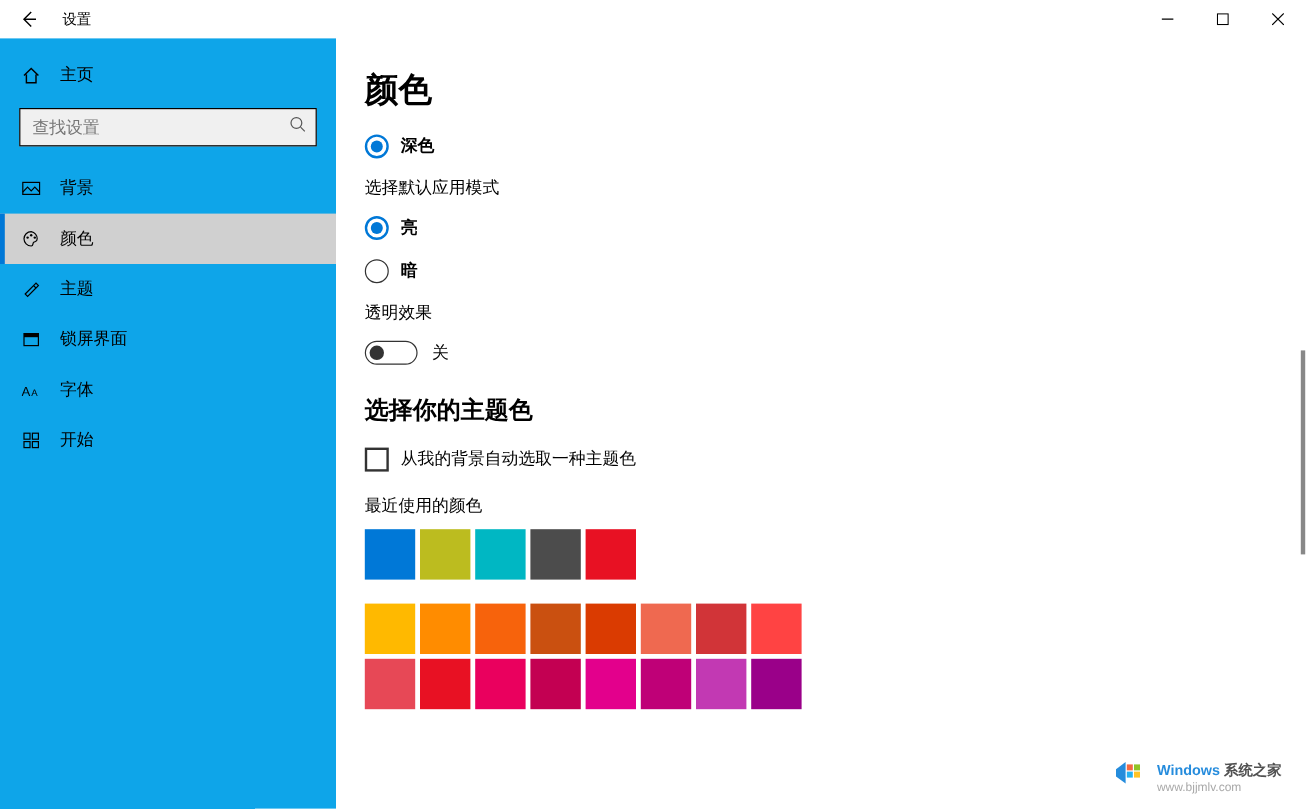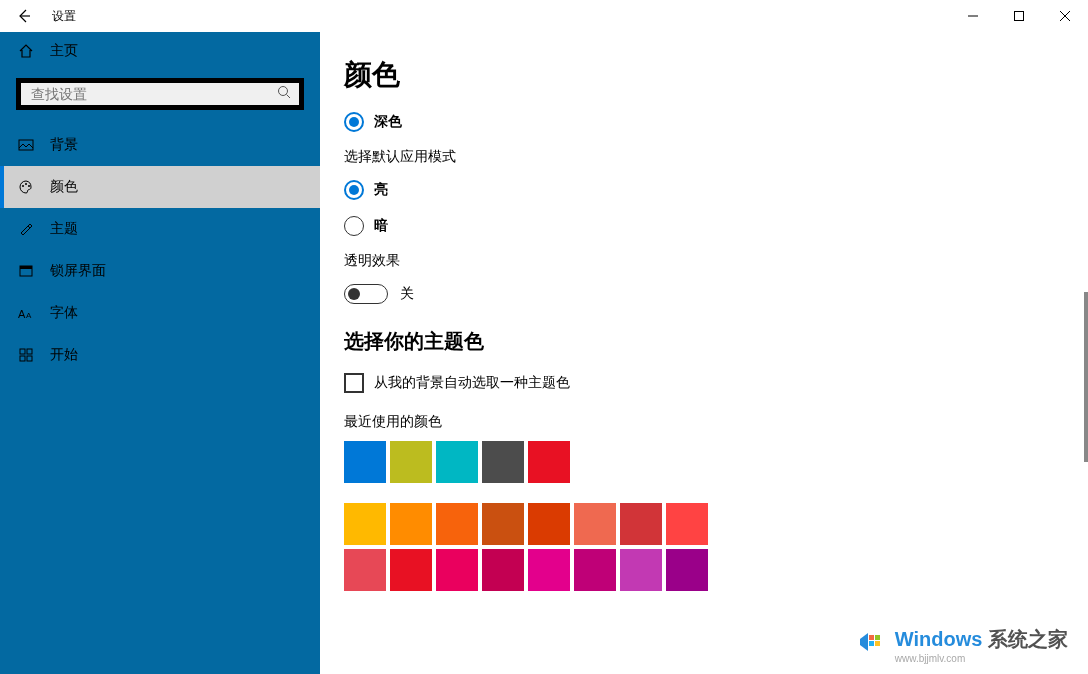--- a/index.html
+++ b/index.html
@@ -6,27 +6,27 @@
     body { width: 1088px; height: 674px; overflow: hidden; background: #fff; position: relative; }
     
     .titlebar { height: 32px; display: flex; align-items: center; }
     .back-btn { width: 48px; height: 32px; display: flex; align-items: center; justify-content: center; cursor: pointer; }
     .title-text { font-size: 12px; margin-left: 4px; }
     .win-controls { margin-left: auto; display: flex; }
     .win-btn { width: 46px; height: 32px; display: flex; align-items: center; justify-content: center; cursor: pointer; }
     
     .layout { display: flex; height: calc(100% - 32px); }
     
-    .sidebar { width: 320px; background: #0369a1; }
+    .sidebar { width: 280px; background: #0ea5e9; padding-top: 12px; }
     .home-row { display: flex; align-items: center; padding: 10px 16px; cursor: pointer; }
     .home-row .icon { width: 20px; display: flex; justify-content: center; }
     .home-row span.label { margin-left: 14px; font-size: 14px; }
     
     .search-wrap { padding: 8px 16px 14px; }
-    .search-box { position: relative; border: 5px solid #000000; background: #f0f0f0; height: 32px; }
+    .search-box { position: relative; border: 1px solid #000000; background: #f0f0f0; height: 32px; }
     .search-input { width: 100%; height: 100%; border: none; background: transparent; padding: 0 32px 0 10px; font-size: 14px; outline: none; }
     .search-icon { position: absolute; right: 8px; top: 50%; transform: translateY(-50%); }
     
     .section-title { padding: 10px 16px 10px; font-size: 13px; font-weight: 600; }
     
     .nav-item { display: flex; align-items: center; padding: 12px 16px; cursor: pointer; position: relative; }
     .nav-item .icon { width: 20px; display: flex; justify-content: center; }
     .nav-item span.label { margin-left: 14px; font-size: 14px; }
     .nav-item.active { background: #d0d0d0; }
     .nav-item.active::before { content: ""; position: absolute; left: 0; top: 0; bottom: 0; width: 4px; background: #0078d7; }
@@ -54,21 +54,21 @@
     
     .check-row { display: flex; align-items: center; margin-bottom: 20px; cursor: pointer; }
     .checkbox { width: 20px; height: 20px; border: 2px solid #333; }
     .check-label { margin-left: 10px; font-size: 14px; }
     
     .color-section-label { font-size: 14px; margin-bottom: 10px; }
     .swatches { display: flex; flex-wrap: wrap; gap: 4px; max-width: 400px; margin-bottom: 20px; }
     .swatch { width: 42px; height: 42px; cursor: pointer; }
     
     .watermark { position: absolute; right: 20px; bottom: 10px; opacity: 0.85; text-align: left; }
-    .watermark .wm-title { font-size: 20px; color: #0078d7; font-weight: 600; }
+    .watermark .wm-title { font-size: 12px; color: #0078d7; font-weight: 600; }
     .watermark .wm-sub { font-size: 10px; color: #999; }
     .wm-logo { display: inline-block; vertical-align: middle; margin-right: 6px; }
 
     .scroll-indicator { position: absolute; right: 0; top: 260px; width: 4px; height: 170px; background: #888; }
   </style>
 </head>
 <body>
 
 <div class="titlebar">
   <div class="back-btn">

